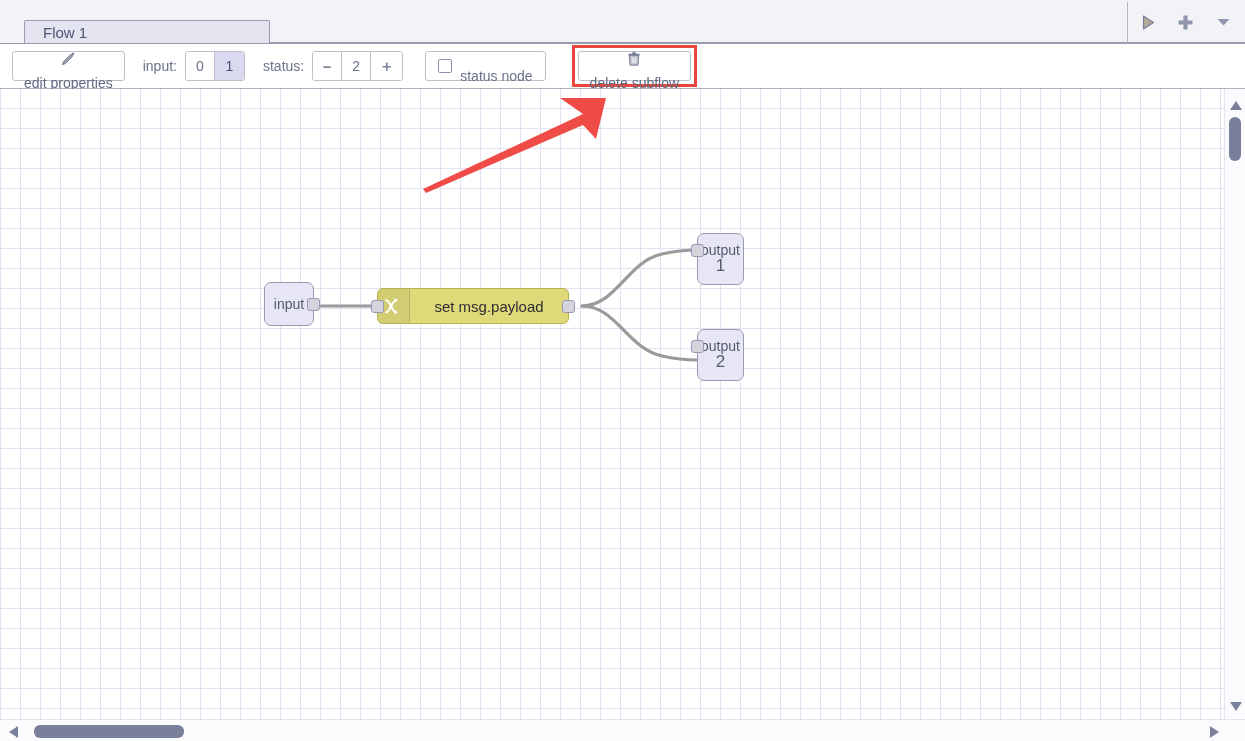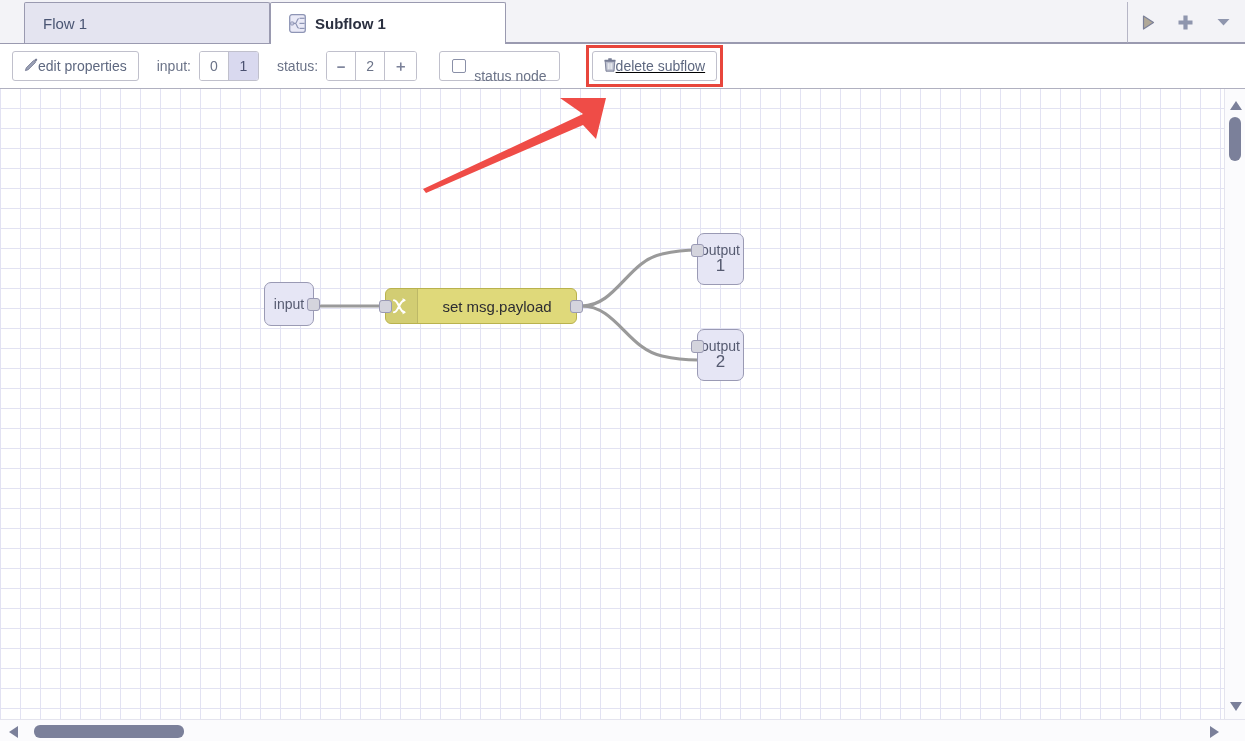--- a/index.html
+++ b/index.html
@@ -12,21 +12,21 @@
 
   
   .tabbar {
     position: absolute; left: 0; top: 0;
     width: 1245px; height: 44px;
     background: #f3f3f7;
     border-bottom: 1px solid #9a9ab0;
     display: flex; align-items: flex-end;
   }
   .tab {
-    height: 41px;
+    height: 23px;
     margin-left: 24px;
     padding: 8px 18px;
     display: flex; align-items: center; gap: 9px;
     border: 1px solid #9a9ab0;
     border-bottom: none;
     border-radius: 2px 2px 0 0;
     font-size: 15px;
     position: relative;
     white-space: nowrap;
   }
@@ -69,24 +69,25 @@
     border-bottom: 1px solid #b0b0c0;
     display: flex; align-items: center;
     padding-left: 12px;
     gap: 0;
   }
   .tb-btn {
     height: 30px;
     border: 1px solid #c0c0cc;
     background: #fff;
     border-radius: 3px;
-    display: inline-flex; align-items: center; 
+    display: inline-flex; align-items: center; gap: 6px;
     padding: 0 11px;
     font-size: 14px; color: #5e6880;
     cursor: pointer;
+    flex-direction: column;
   }
   .tb-label {
     font-size: 14px; color: #6b7388;
     margin: 0 8px 0 18px;
   }
   .seg {
     display: inline-flex; height: 30px;
     border: 1px solid #c0c0cc; border-radius: 3px;
     overflow: hidden;
   }
@@ -223,33 +224,20 @@
   }
   svg.wires { position: absolute; left: 0; top: 0; pointer-events: none; }
   svg.annot { position: absolute; left: 0; top: 0; pointer-events: none; }
 </style>
 </head>
 <body>
 
 <div class="tabbar">
   <div class="tab inactive">
     <span>Flow 1</span>
-  </div>
-  <div class="tab active">
-    <span class="subflow-ico">
-      <svg width="17" height="19" viewBox="0 0 17 19">
-        <rect x="0.7" y="0.7" width="15.6" height="17.6" rx="2.2" fill="#eaeaf7" stroke="#8e95b5" stroke-width="1.3"></rect>
-        <line x1="10.5" y1="4.3" x2="15.6" y2="4.3" stroke="#8e95b5" stroke-width="1.2"></line>
-        <line x1="10.5" y1="9.4" x2="15.6" y2="9.4" stroke="#8e95b5" stroke-width="1.2"></line>
-        <line x1="10.5" y1="14.4" x2="15.6" y2="14.4" stroke="#8e95b5" stroke-width="1.2"></line>
-        <path d="M3.2 9.4 H6.2 M6.2 9.4 C8.2 9.4 7.6 4.6 9.8 4.6 M6.2 9.4 C8.2 9.4 7.6 14.2 9.8 14.2" fill="none" stroke="#8e95b5" stroke-width="1.2"></path>
-        <rect x="1.6" y="7.9" width="3.1" height="3.1" rx="0.7" fill="#c9cbe0" stroke="#8e95b5" stroke-width="0.9"></rect>
-      </svg>
-    </span>
-    <span>Subflow 1</span>
   </div>
   <div class="tab-filler"></div>
   <div class="tab-right">
     <span class="tb-ico">
       <svg width="13" height="15" viewBox="0 0 13 15">
           <path d="M1.5 1 L11.5 7.5 L1.5 14 Z" fill="#b0a898" stroke="#7b8099" stroke-width="1.2" stroke-linejoin="round"></path>
         </svg>
     </span>
     <span class="tb-ico">
       <svg width="17" height="17" viewBox="0 0 17 17">
@@ -319,21 +307,21 @@
     <path d="M321 217 L381 217" fill="none" stroke="#9a9a9a" stroke-width="3.2" stroke-linecap="round"></path>
     <path d="M582 217 C616 217 628 172 662 165 C675 162 685 161 698 161" fill="none" stroke="#9a9a9a" stroke-width="3.2" stroke-linecap="round"></path>
     <path d="M582 217 C616 217 628 260 662 267 C675 270 685 271 698 271" fill="none" stroke="#9a9a9a" stroke-width="3.2" stroke-linecap="round"></path>
   </svg>
 
   <div class="node io-node" style="left:264px; top:193px; width:50px; height:44px;">
     <span class="t1">input</span>
     <span class="port" style="right:-7px; top:15px;"></span>
   </div>
 
-  <div class="node change-node" style="left:385px; top:199px; width:192px; height:36px;">
+  <div class="node change-node" style="left:377px; top:199px; width:192px; height:36px;">
     <span class="change-icon-cell">
       <svg width="19" height="19" viewBox="0 0 19 19">
         <path d="M2 3.2 C6.5 3.2 7.5 15.2 12.4 15.2 M2 15.2 C6.5 15.2 7.5 3.2 12.4 3.2" fill="none" stroke="#fff" stroke-width="2.1" stroke-linecap="round"></path>
         <path d="M10.6 0.9 L13.6 3.2 L10.6 5.5 Z" fill="#fff"></path>
         <path d="M10.6 12.9 L13.6 15.2 L10.6 17.5 Z" fill="#fff"></path>
       </svg>
     </span>
     <span class="change-label">set msg.payload</span>
     <span class="port" style="left:-7px; top:11px;"></span>
     <span class="port" style="right:-7px; top:11px;"></span>

